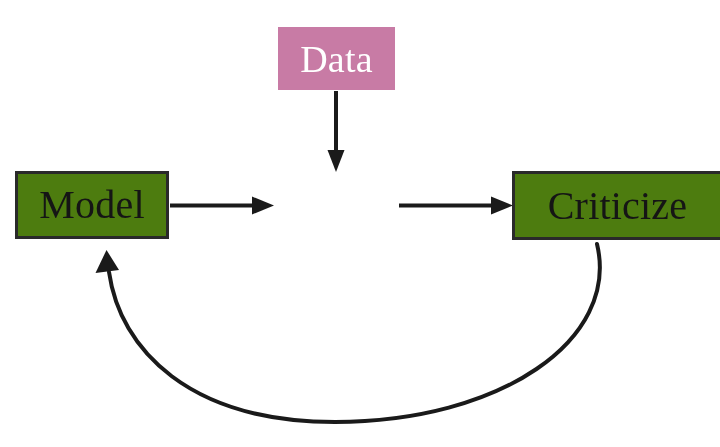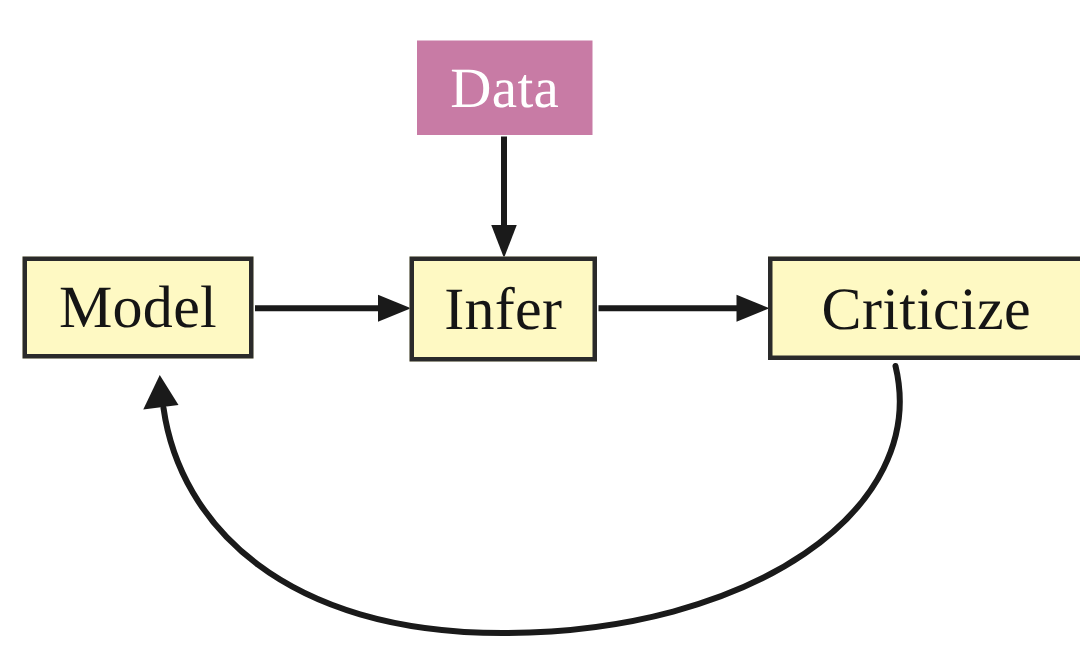--- a/index.html
+++ b/index.html
@@ -18,21 +18,21 @@
   .node {
     position: absolute;
     display: flex;
     align-items: center;
     justify-content: center;
     box-sizing: border-box;
     line-height: 1;
     user-select: none;
   }
   .node-boxed {
-    background: #fef9c3;
+    background: #4d7c0f;
     border: 3px solid #2a2a2a;
   }
   .node-label {
     font-family: "Liberation Serif", "DejaVu Serif", serif;
     font-weight: 400;
     letter-spacing: 0.2px;
   }
   #node-model {
     left: 15px;  top: 171px;  width: 154px; height: 68px;
   }
@@ -90,23 +90,20 @@
     <g>
       <path d="M 597 244 C 620 340, 500 422, 335 422 C 190 422, 120 350, 109 272" fill="none" stroke="#1a1a1a" stroke-width="4" stroke-linecap="round"></path>
       <polygon points="106.5,250 95.5,273 119,270" fill="#1a1a1a"></polygon>
     </g>
   </svg>
 
   <div class="node node-boxed" id="node-model">
     <span class="node-label">Model</span>
   </div>
 
-  <div class="node node-boxed" id="node-infer">
-    <span class="node-label">Infer</span>
-  </div>
 
   <div class="node node-boxed" id="node-criticize">
     <span class="node-label">Criticize</span>
   </div>
 
   <div class="node" id="node-data">
     <span class="node-label">Data</span>
   </div>
 
 </div>

